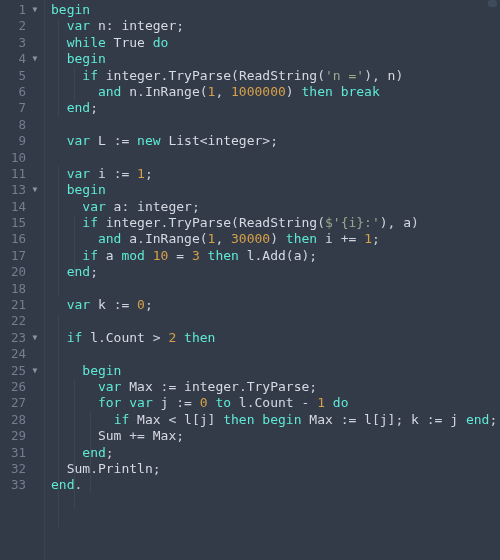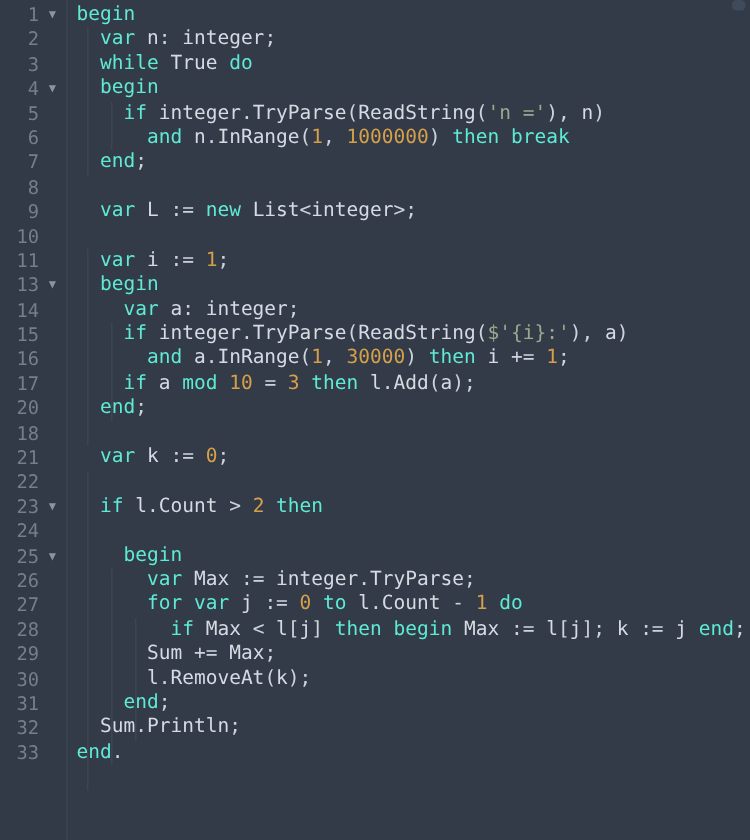--- a/index.html
+++ b/index.html
@@ -123,19 +123,18 @@
       <div class="line"><span class="lno">18</span><span class="ltext"></span></div>
       <div class="line"><span class="lno">21</span><span class="ltext"><span class="t-id">  </span><span class="t-kw">var</span><span class="t-id"> k </span><span class="t-op">:=</span><span class="t-id"> </span><span class="t-num">0</span><span class="t-punc">;</span></span></div>
       <div class="line"><span class="lno">22</span><span class="ltext"></span></div>
       <div class="line"><span class="lno">23</span><span class="fold">▼</span><span class="ltext"><span class="t-id">  </span><span class="t-kw">if</span><span class="t-id"> l</span><span class="t-punc">.</span><span class="t-id">Count </span><span class="t-op">&gt;</span><span class="t-id"> </span><span class="t-num">2</span><span class="t-id"> </span><span class="t-kw">then</span></span></div>
       <div class="line"><span class="lno">24</span></div>
       <div class="line"><span class="lno">25</span><span class="fold">▼</span><span class="ltext"><span class="t-id">    </span><span class="t-kw">begin</span></span></div>
       <div class="line"><span class="lno">26</span><span class="ltext"><span class="t-id">      </span><span class="t-kw">var</span><span class="t-id"> Max </span><span class="t-op">:=</span><span class="t-id"> integer</span><span class="t-punc">.</span><span class="t-id">TryParse</span><span class="t-punc">;</span></span></div>
       <div class="line"><span class="lno">27</span><span class="ltext"><span class="t-id">      </span><span class="t-kw">for</span><span class="t-id"> </span><span class="t-kw">var</span><span class="t-id"> j </span><span class="t-op">:=</span><span class="t-id"> </span><span class="t-num">0</span><span class="t-id"> </span><span class="t-kw">to</span><span class="t-id"> l</span><span class="t-punc">.</span><span class="t-id">Count </span><span class="t-op">-</span><span class="t-id"> </span><span class="t-num">1</span><span class="t-id"> </span><span class="t-kw">do</span></span></div>
       <div class="line"><span class="lno">28</span><span class="ltext"><span class="t-id">        </span><span class="t-kw">if</span><span class="t-id"> Max </span><span class="t-op">&lt;</span><span class="t-id"> l</span><span class="t-punc">[</span><span class="t-id">j</span><span class="t-punc">] </span><span class="t-kw">then begin</span><span class="t-id"> Max </span><span class="t-op">:=</span><span class="t-id"> l</span><span class="t-punc">[</span><span class="t-id">j</span><span class="t-punc">]; </span><span class="t-id">k </span><span class="t-op">:=</span><span class="t-id"> j </span><span class="t-kw">end</span><span class="t-punc">;</span></span></div>
       <div class="line"><span class="lno">29</span><span class="ltext"><span class="t-id">      Sum </span><span class="t-op">+=</span><span class="t-id"> Max</span><span class="t-punc">;</span></span></div>
-      <div class="line"><span class="lno">30</span><span class="ltext"><span class="t-id">      l</span><span class="t-punc">.</span><span class="t-id">RemoveAt</span><span class="t-punc">(</span><span class="t-id">k</span><span class="t-punc">);</span></span></div>
       <div class="line"><span class="lno">31</span><span class="ltext"><span class="t-id">    </span><span class="t-kw">end</span><span class="t-punc">;</span></span></div>
       <div class="line"><span class="lno">32</span><span class="ltext"><span class="t-id">  Sum</span><span class="t-punc">.</span><span class="t-id">Println</span><span class="t-punc">;</span></span></div>
       <div class="line"><span class="lno">33</span><span class="ltext"><span class="t-kw">end</span><span class="t-punc">.</span></span></div>
     </div>
   <div id="scroll-indicator"></div>
 </div>
 
 </body></html>

